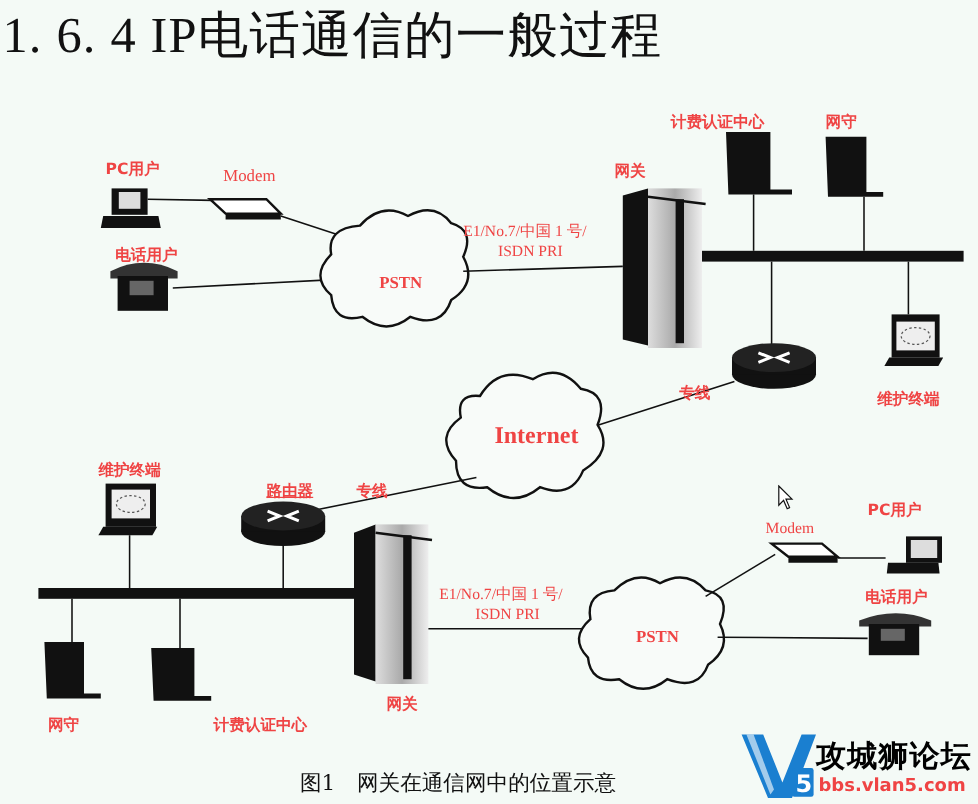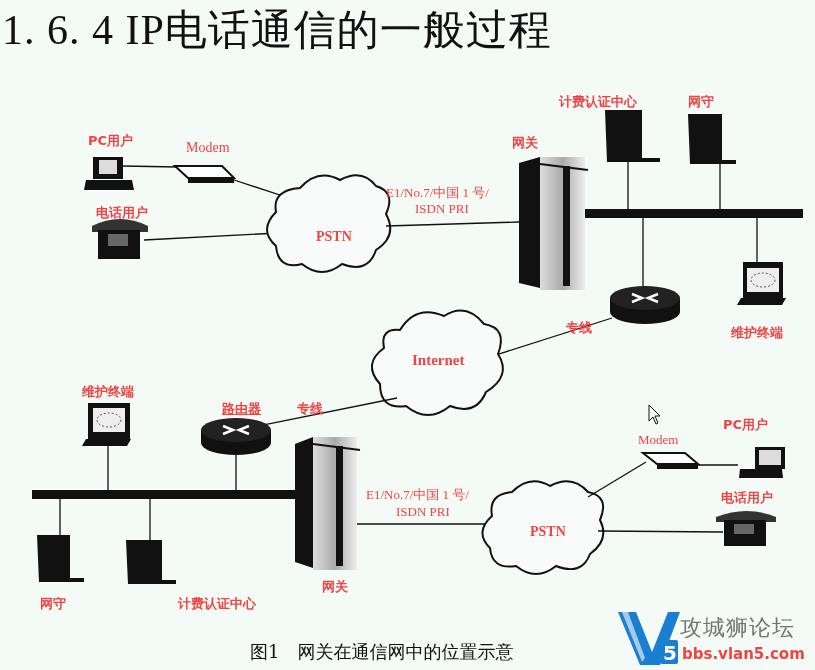--- a/index.html
+++ b/index.html
@@ -5,24 +5,24 @@
   html, body { margin:0; padding:0; }
   body { width:815px; height:670px; background:#f4faf6; position:relative; overflow:hidden;
          font-family:"DejaVu Serif", serif; color:#111; }
   .title { position:absolute; left:2px; top:0px; font-size:42px; line-height:60px; font-family:"Liberation Serif","DejaVu Serif",serif; letter-spacing:1px; white-space:nowrap; }
   .title .num { font-family:"Liberation Serif", serif; }
   .title .ip { font-weight:normal; }
   svg#diagram { position:absolute; left:0; top:0; }
   .lbl { position:absolute; font-size:13px; font-weight:bold; white-space:nowrap; font-family:"DejaVu Sans", sans-serif; color:#ef4444; }
   .lbl-en { font-family:"Liberation Serif","DejaVu Serif",serif; font-size:14px; font-weight:normal; }
   .lbl-cloud { font-family:"Liberation Serif",serif; font-weight:bold; font-size:14px; }
-  .lbl-internet { font-family:"Liberation Serif",serif; font-size:15px; }
+  .lbl-internet { font-family:"Liberation Serif",serif; font-size:20px; }
   .caption { position:absolute; left:250px; top:640px; font-size:18px; font-family:"DejaVu Serif",serif; white-space:nowrap; }
   .caption span { margin-right:18px; }
-  .wm-title { position:absolute; left:680px; top:613px; font-family:"DejaVu Sans",sans-serif; font-weight:normal; color:#737373; font-size:22px; letter-spacing:1px; white-space:nowrap; }
+  .wm-title { position:absolute; left:680px; top:613px; font-family:"DejaVu Sans",sans-serif; font-weight:bold; color:#000000; font-size:25px; letter-spacing:1px; white-space:nowrap; }
   .wm-url { position:absolute; left:682px; top:645px; font-family:"DejaVu Sans",sans-serif; font-weight:bold; color:#ef4444; font-size:15px; white-space:nowrap; }
   .cursor { position:absolute; left:648px; top:404px; }
 </style>
 </head>
 <body>
 
 <div class="title">
   <span class="num">1. 6. 4</span>
   <span class="ip">IP</span><span>电话通信的一般过程</span>
 </div>

